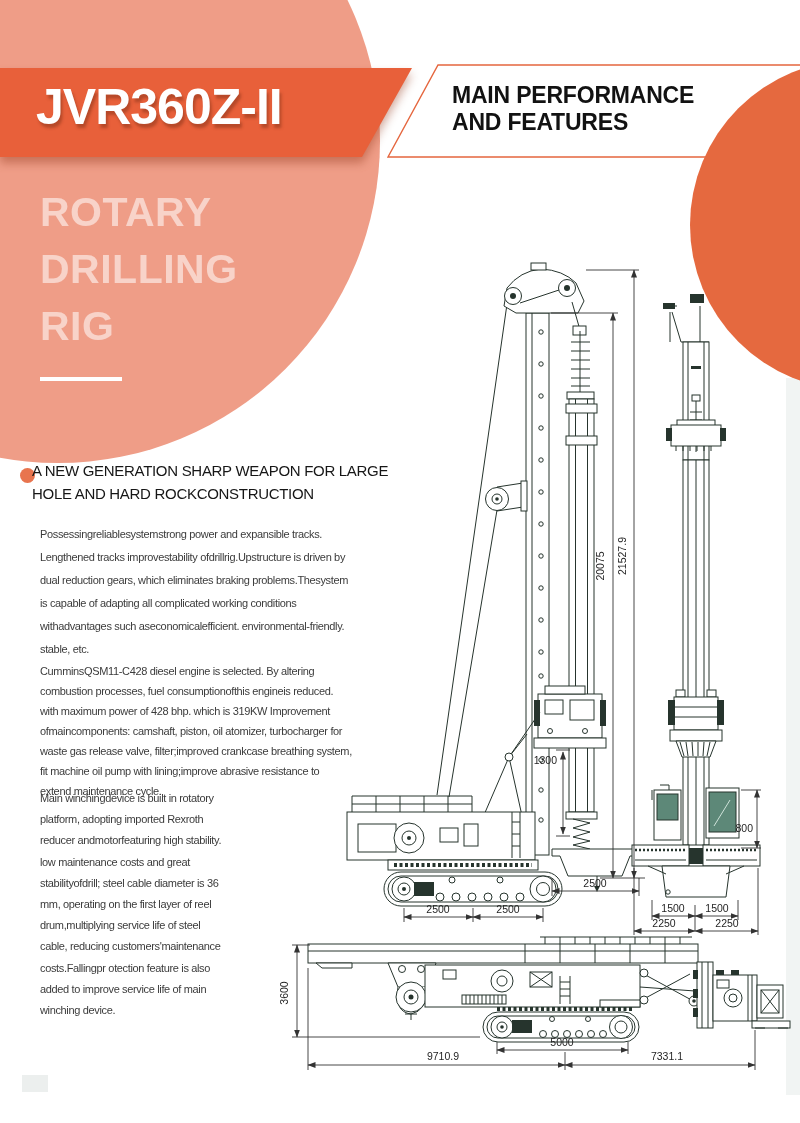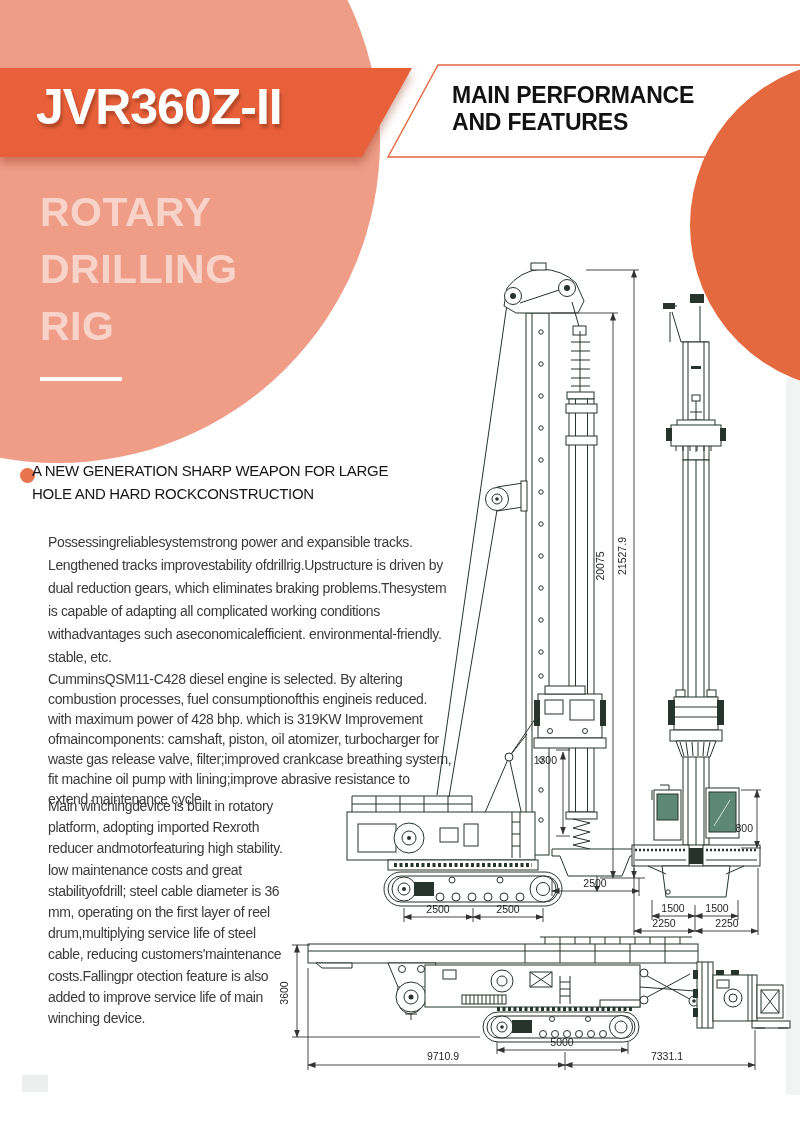--- a/index.html
+++ b/index.html
@@ -18,21 +18,21 @@
   .model-title{left:36px;top:78px;width:380px;color:#fff;font-size:50px;font-weight:800;
                letter-spacing:-1px;text-shadow:2px 4px 3px rgba(120,45,20,.45);}
   .perf-title{left:452px;top:82px;margin:0;color:#121212;font-size:23px;line-height:27px;
               font-weight:700;letter-spacing:-.2px;}
   .product{left:40px;top:184px;color:#F8D3C9;font-size:41px;line-height:57px;font-weight:800;
            letter-spacing:.5px;}
   .rule{left:40px;top:377px;width:82px;height:3.5px;background:#fff;}
   .bullet{left:20px;top:468px;width:15px;height:15px;border-radius:50%;background:#E8744E;}
   .heading{left:32px;top:459px;margin:0;width:400px;color:#161616;font-size:15px;line-height:23px;
            font-weight:400;letter-spacing:-.3px;}
-  .para{margin:8px;color:#3b3b3b;font-size:14px;letter-spacing:-.35px;}
+  .para{margin:0;color:#3b3b3b;font-size:11px;letter-spacing:-.35px;}
   .p1{left:40px;top:523px;width:440px;line-height:23px;}
   .p2{left:40px;top:661px;width:440px;line-height:20px;}
   .p3{left:40px;top:788px;width:270px;line-height:21.2px;}
   .graybox{left:22px;top:1075px;width:26px;height:17px;background:#ECEFEE;}
 
   .para-svg{left:380px;top:58px;}
   .draw{left:260px;top:255px;}
   .ln{stroke:#26342d;fill:none;stroke-width:1;}
   .dim line,.dim path{stroke:#333;fill:none;stroke-width:.9;}
   .txt text{fill:#1f1f1f;stroke:none;font-family:"Liberation Sans",sans-serif;font-size:10.5px;}

